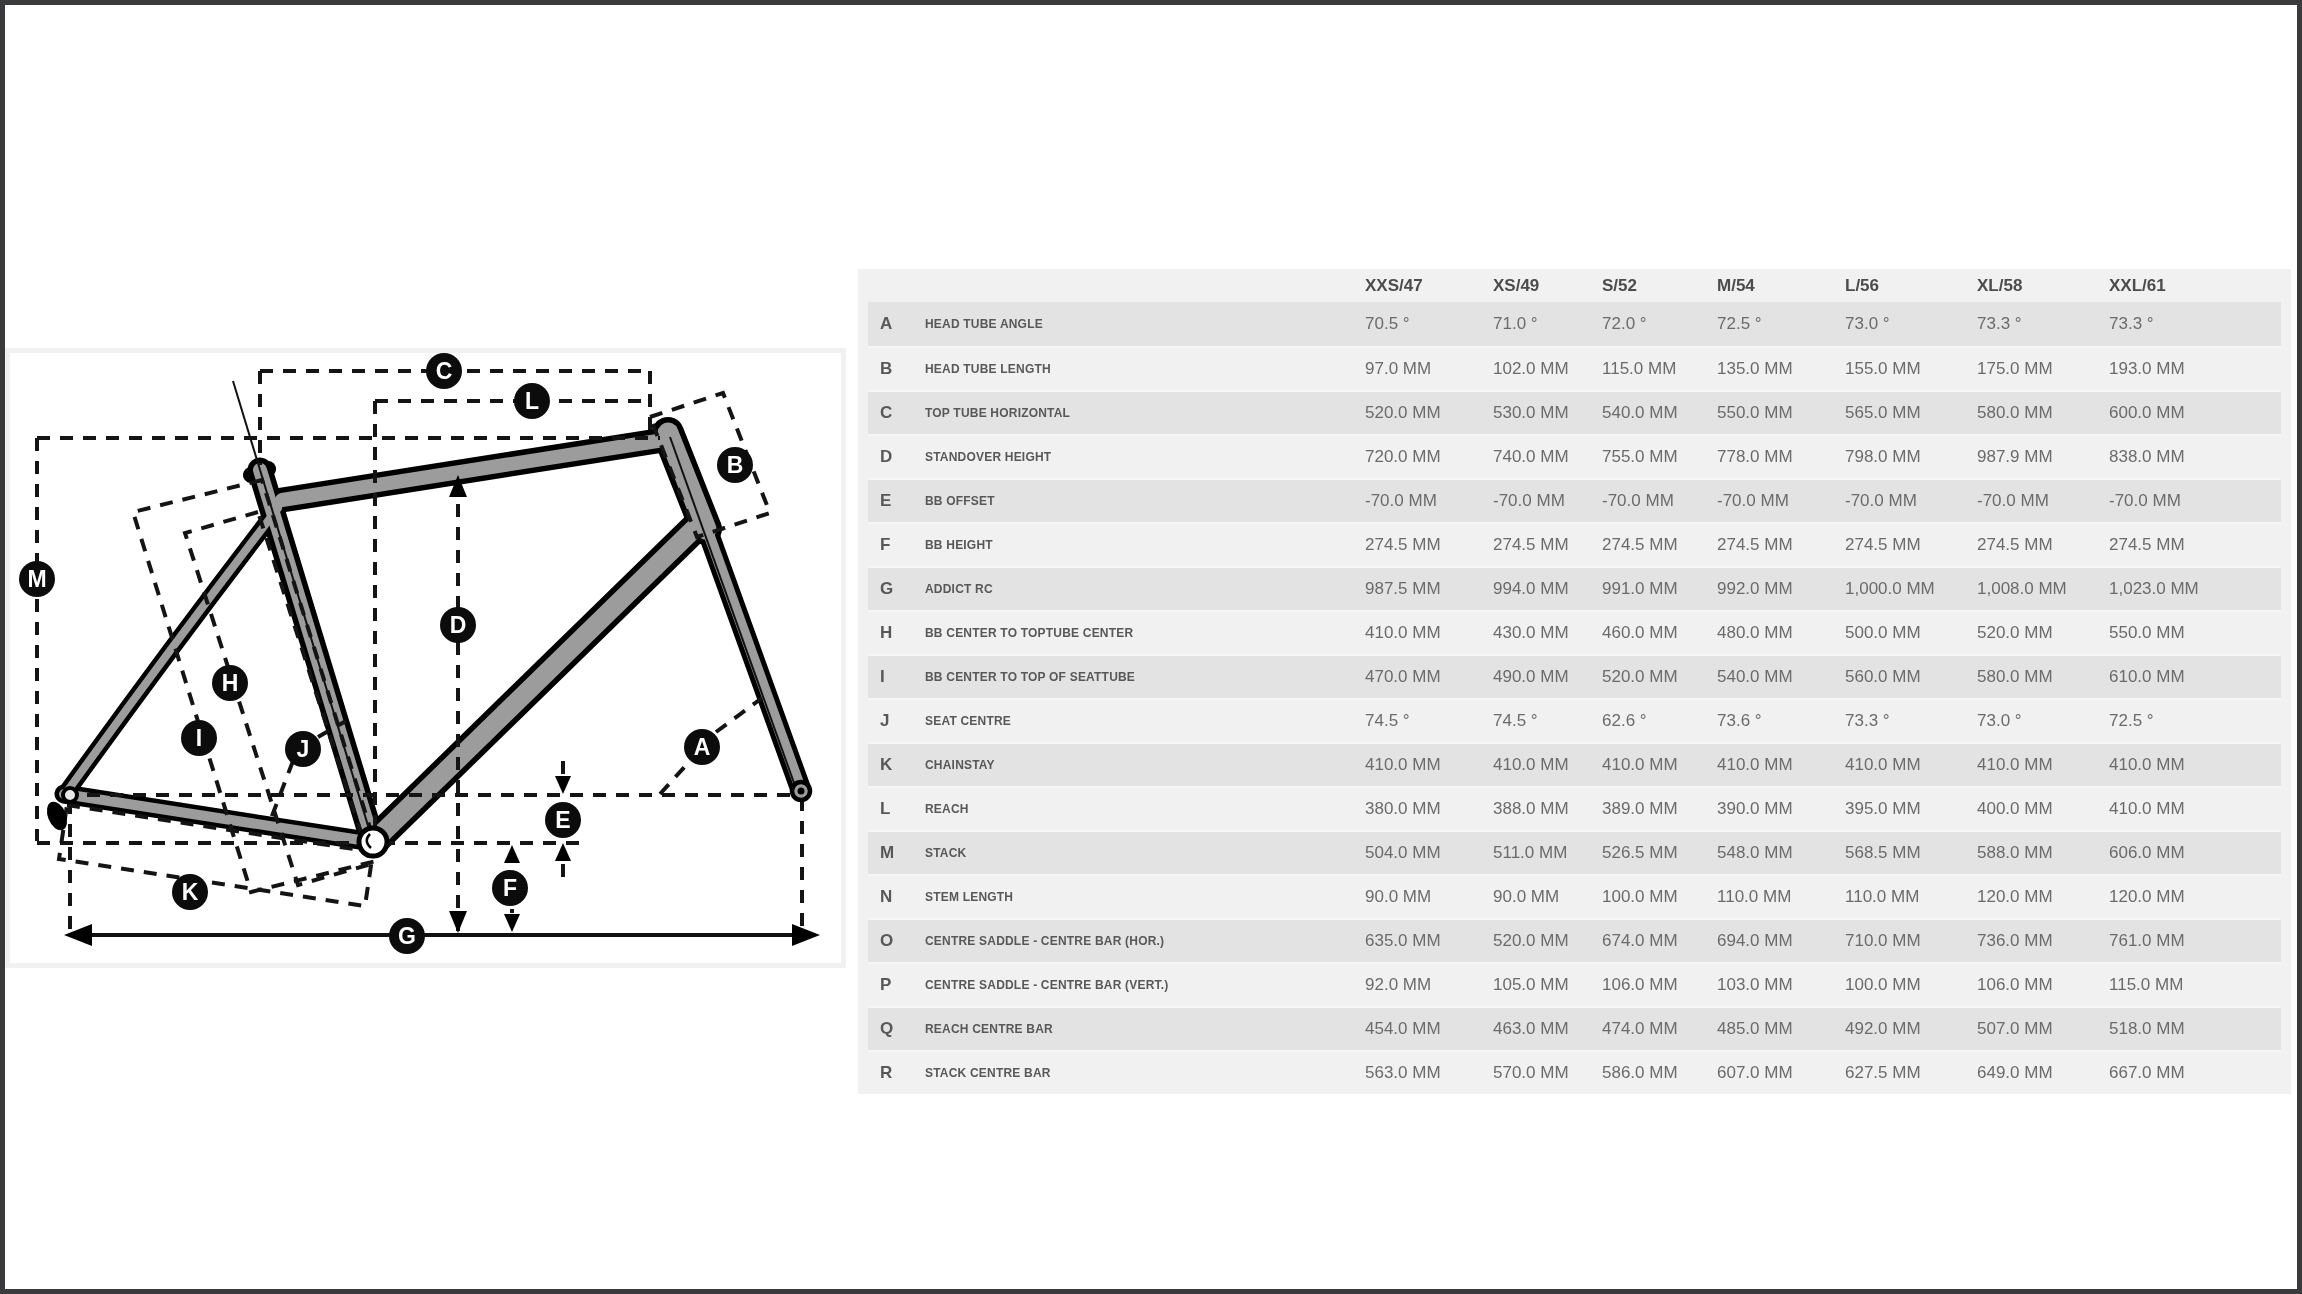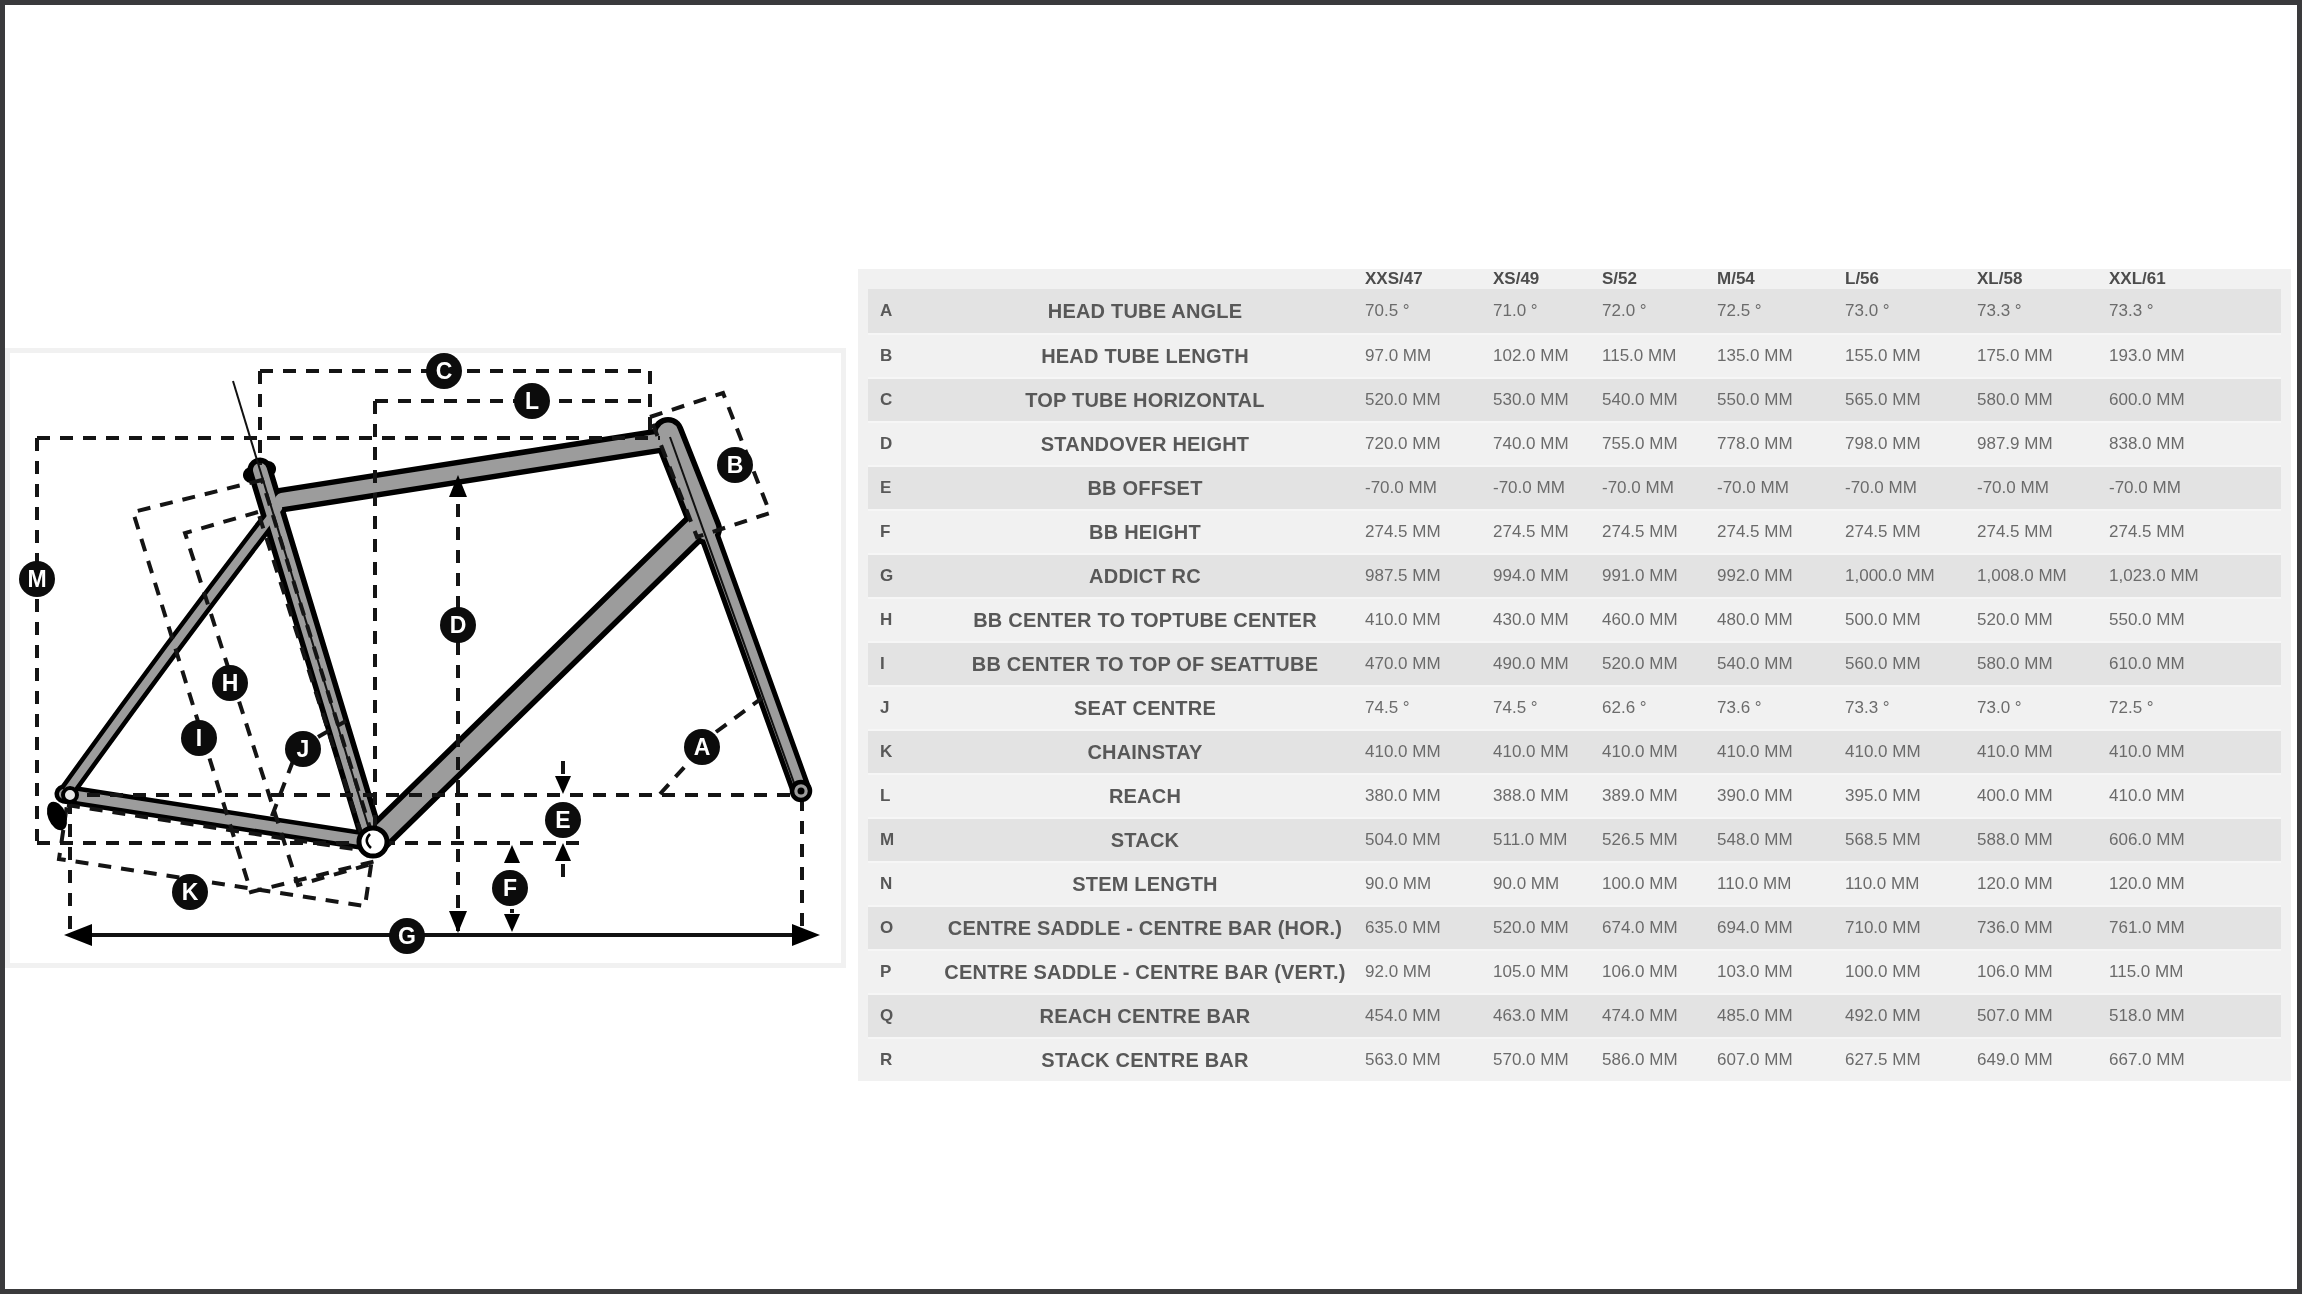--- a/index.html
+++ b/index.html
@@ -24,28 +24,28 @@
   
   .table-panel{
     position:absolute;left:853px;top:264px;width:1433px;
     background:#f1f1f1;color:#555;
   }
   .grid{
     display:grid;
     grid-template-columns:45px 440px 128px 109px 115px 128px 132px 132px auto;
     align-items:center;padding-left:12px;box-sizing:border-box;
   }
-  .theader{height:20px;margin:0 10px;}
+  .theader{height:33px;margin:0 10px;}
   .hcell{font-weight:bold;font-size:17px;color:#4c4c4c;}
   .trow{height:44px;margin:0 10px;}
   .trow.dark{background:#e3e3e3;}
   .trow + .trow{border-top:2px solid #f6f6f6;}
   .cell{white-space:nowrap;overflow:hidden;}
   .cell.letter{font-weight:bold;font-size:17px;color:#585858;}
-  .cell.rlabel{font-weight:bold;font-size:20px;color:#585858;letter-spacing:.2px;text-align:center;}
+  .cell.rlabel{font-weight:bold;font-size:12px;color:#585858;letter-spacing:.2px;}
   .cell.val{font-size:17px;color:#6b6b6b;}
   .spacer{}
 </style>
 </head>
 <body>
 
 <div class="diagram-panel">
   <div class="diagram-inner">
     <svg width="831" height="610" viewBox="0 0 831 610">
 

